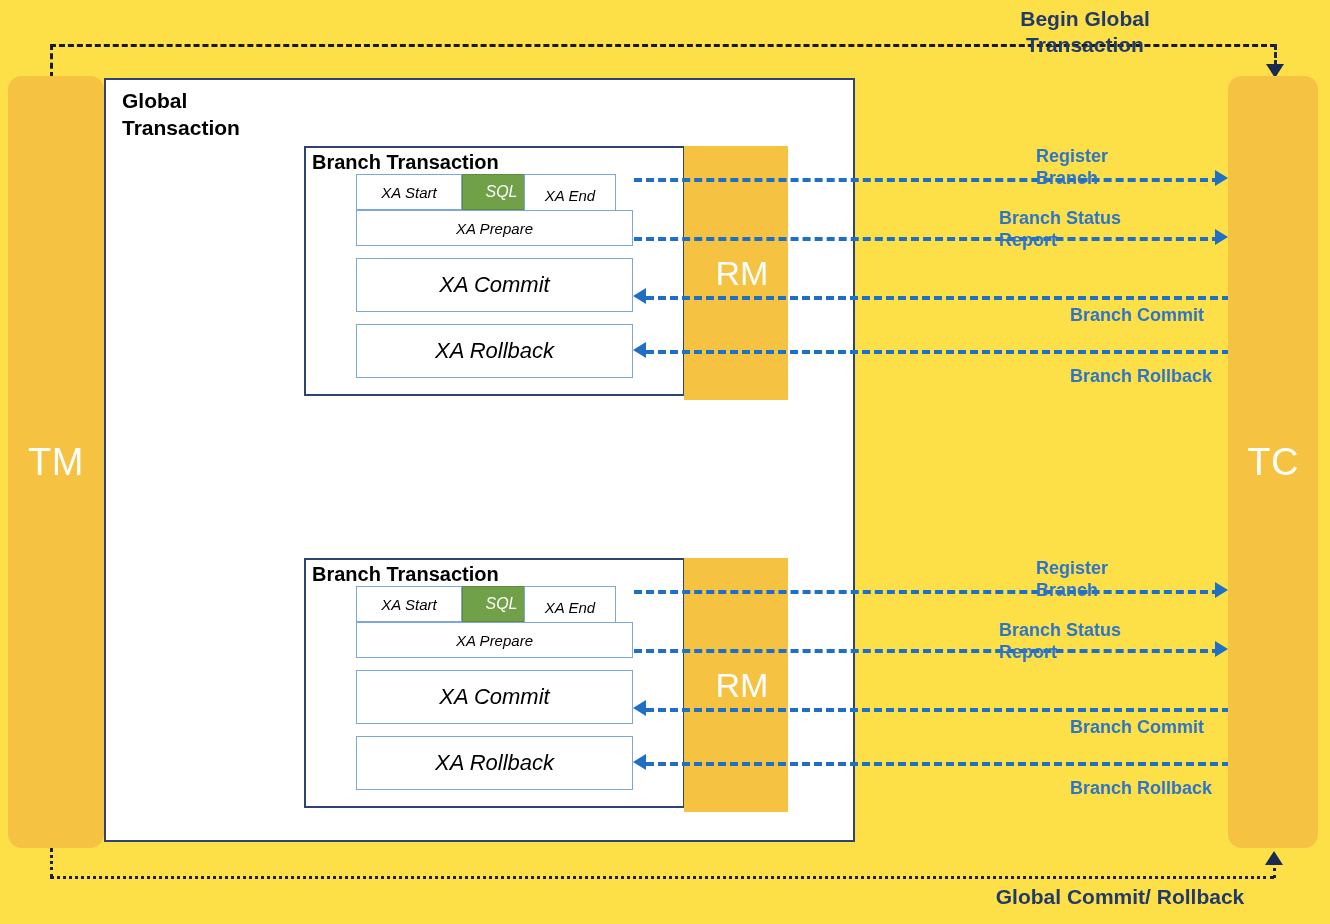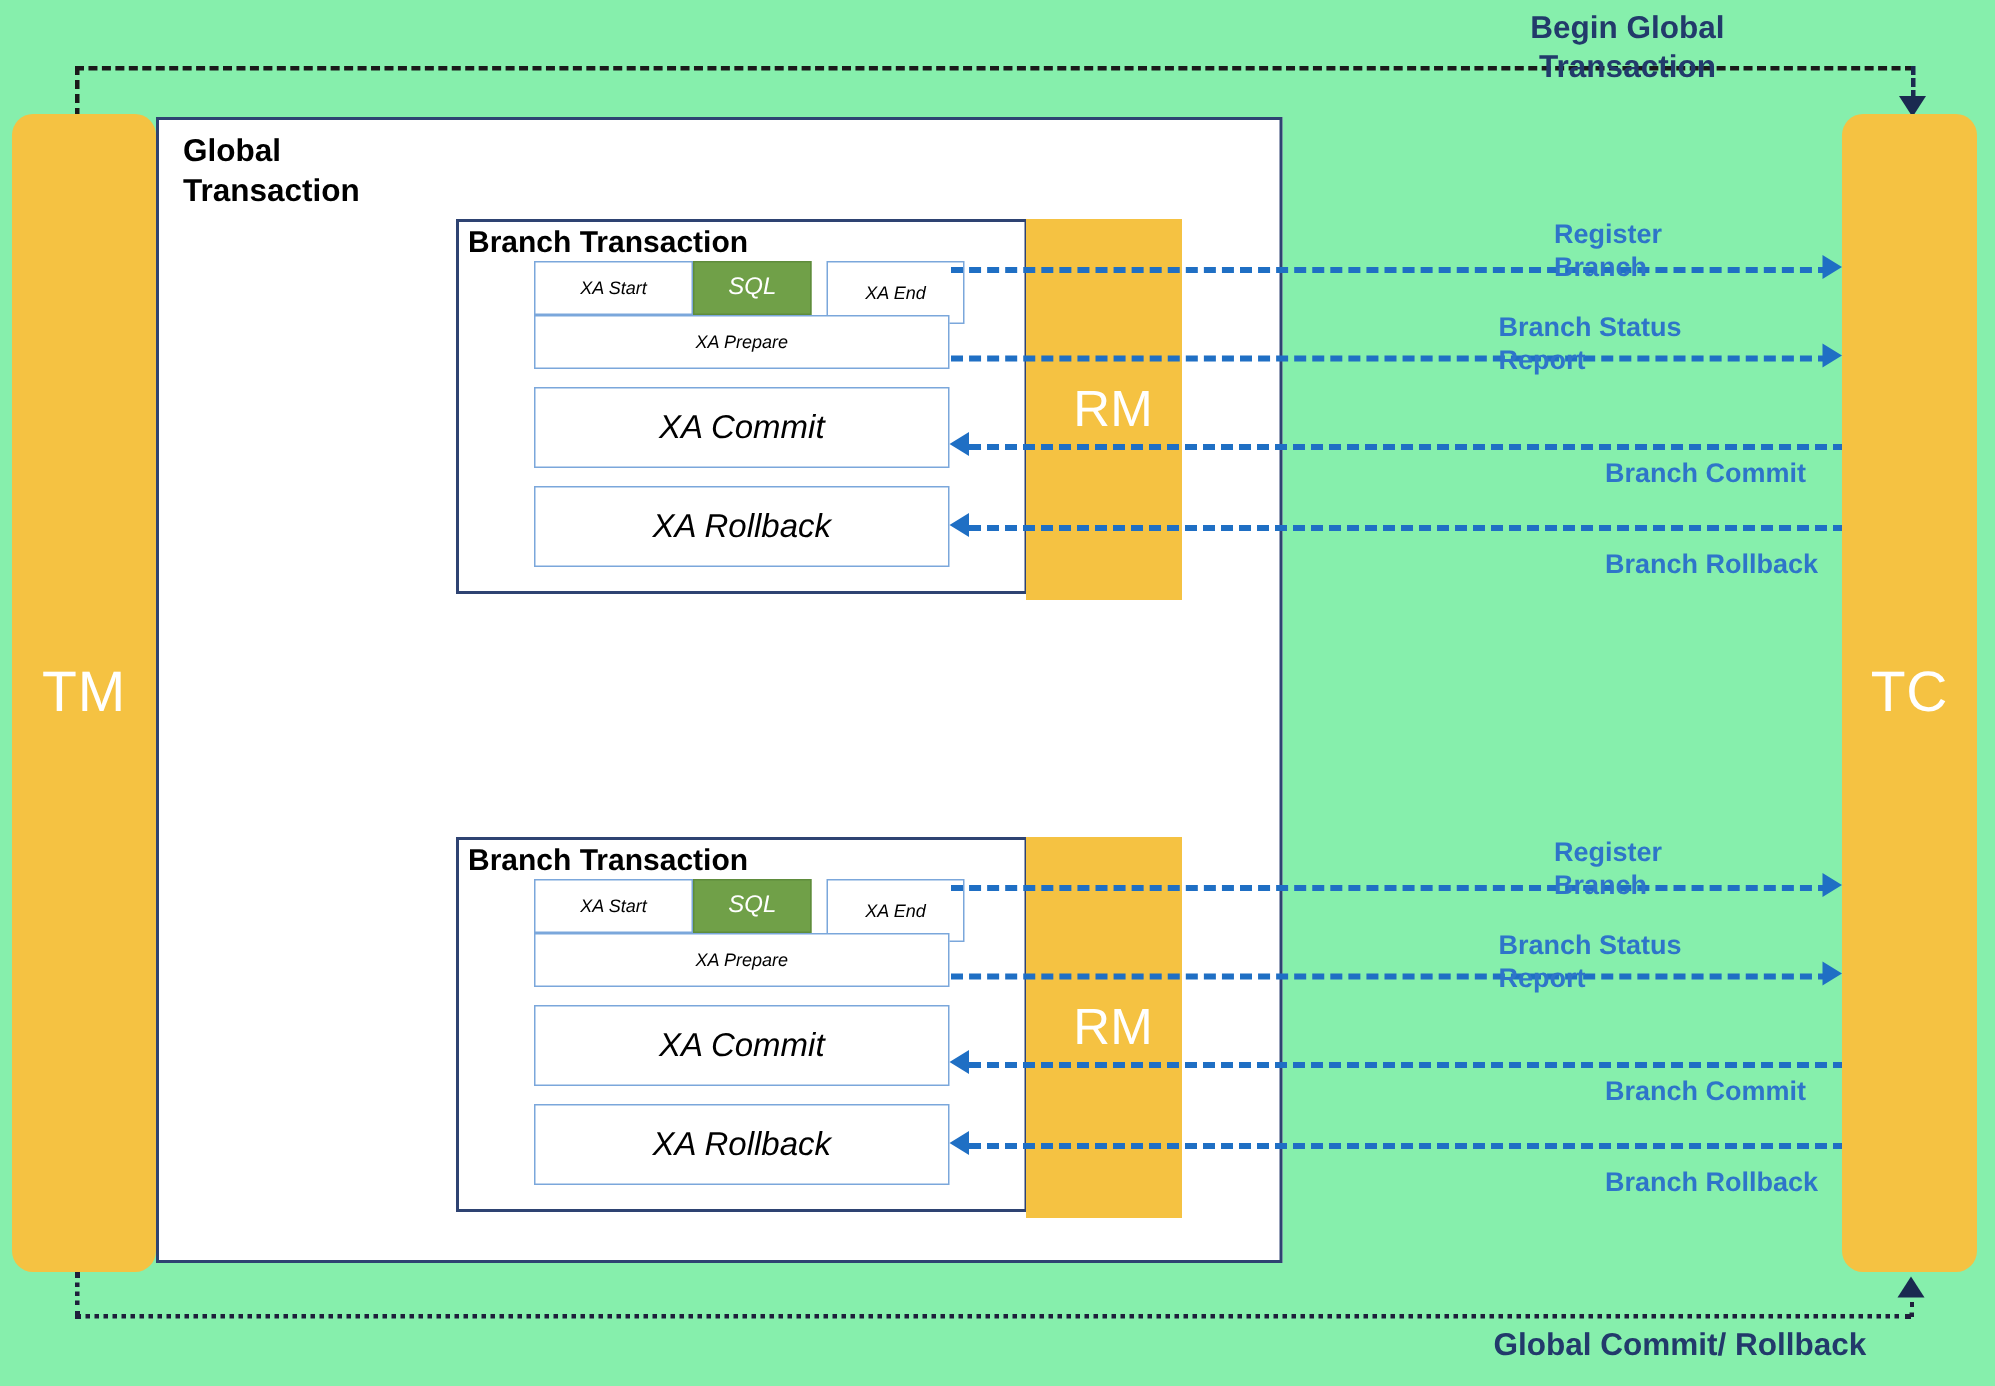--- a/index.html
+++ b/index.html
@@ -7,21 +7,21 @@
     padding: 0;
     background: #000000;
   }
   body {
     font-family: "Liberation Sans", sans-serif;
   }
   #canvas {
     position: relative;
     width: 1330px;
     height: 924px;
-    background: #86efac;
+    background: #fde047;
     overflow: hidden;
   }
 
   
   .actor-col {
     position: absolute;
     background: #F5C242;
     display: flex;
     align-items: center;
     justify-content: center;
@@ -89,34 +89,34 @@
     position: absolute;
     background: #FFFFFF;
     border: 1.5px solid #7BA7DB;
     box-sizing: border-box;
     display: flex;
     align-items: center;
     justify-content: center;
     color: #000000;
     font-style: italic;
   }
-  .op-small { font-size: 12px; }
+  .op-small { font-size: 15px; }
   .op-large { font-size: 22px; }
   .op-sql {
     background: #70A048;
     border: 1.5px solid #5F8C3C;
     color: #FFFFFF;
     font-style: italic;
     font-size: 16px;
   }
 
   
   .row-start  { left: 52px;  top: 28px;  width: 106px; height: 36px; }
   .row-sql    { left: 158px; top: 28px;  width: 79px;  height: 36px; }
-  .row-end    { left: 247px; top: 28px;  width: 92px;  height: 42px; }
+  .row-end    { left: 220px; top: 28px;  width: 92px;  height: 42px; }
   .row-prep   { left: 52px;  top: 64px;  width: 277px; height: 36px; font-style: italic; }
   .row-commit { left: 52px;  top: 112px; width: 277px; height: 54px; }
   .row-rbk    { left: 52px;  top: 178px; width: 277px; height: 54px; }
 
   
   .rm-col {
     position: absolute;
     background: #F5C242;
     display: flex;
     align-items: center;

